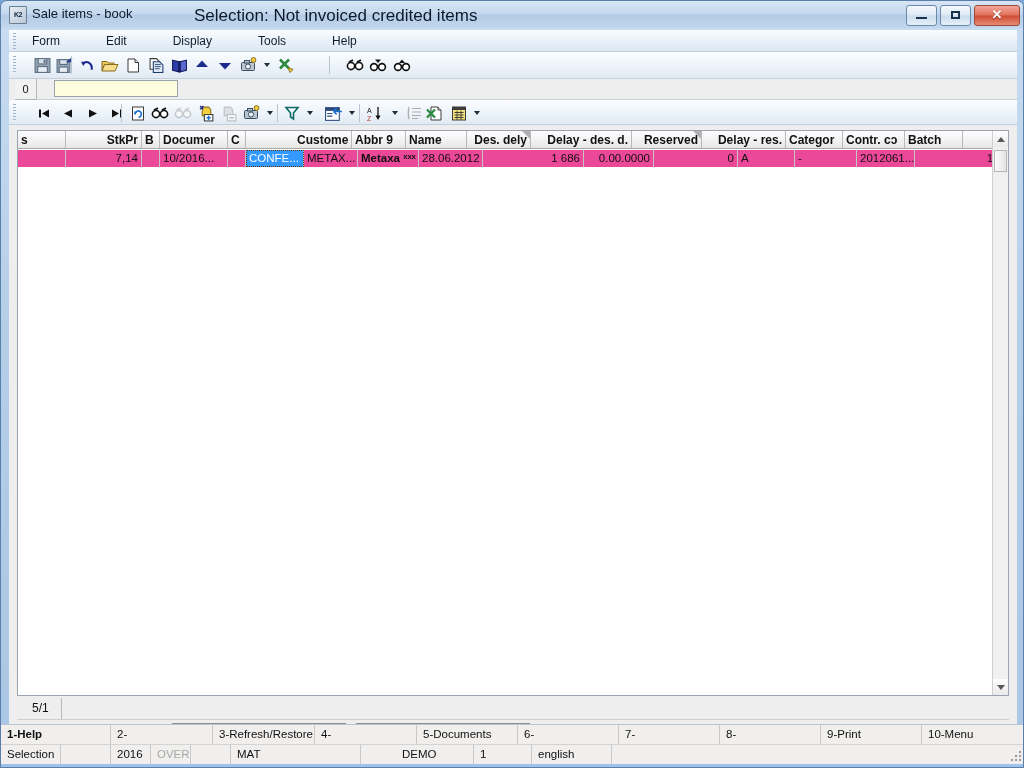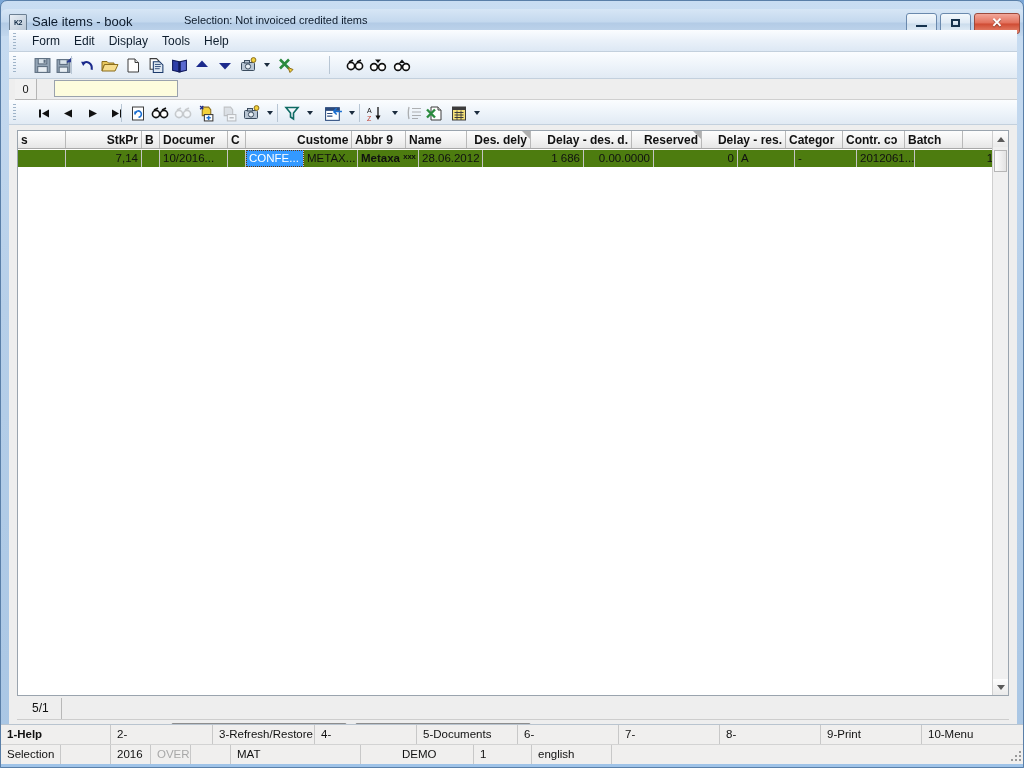--- a/index.html
+++ b/index.html
@@ -28,21 +28,20 @@
 
   
   .titlebar {
     position: absolute;
     left: 0; top: 0;
     width: 1024px;
     height: 27px;
     background: linear-gradient(to bottom, #d7e6f5 0%, #c3d8ee 48%, #b3cbe6 52%, #c2d7ed 100%);
     border-radius: 6px 6px 0 0;
     user-select: none;
-    margin-top: 8px;
   }
   .title-icon {
     position: absolute;
     left: 8px; top: 5px;
     width: 16px; height: 16px;
     background: linear-gradient(to bottom right, #e8eef5, #b9c7d6);
     border: 1px solid #6b7f93;
     border-radius: 1px;
     font-size: 7px;
     font-weight: bold;
@@ -54,22 +53,22 @@
   }
   .title-text {
     position: absolute;
     left: 31px; top: 5px;
     font-size: 13px;
     color: #0c1a2b;
     white-space: nowrap;
   }
   .title-selection {
     position: absolute;
-    left: 183px; top: 5px;
-    font-size: 11px;
+    left: 193px; top: 5px;
+    font-size: 17px;
     color: #0c1a2b;
     white-space: nowrap;
   }
   .win-buttons {
     position: absolute;
     right: 5px; top: 4px;
     display: flex;
     gap: 3px;
   }
   .win-btn {
@@ -123,20 +122,21 @@
   .menubar {
     position: absolute;
     left: 0; top: 0;
     width: 1008px; height: 22px;
     background: linear-gradient(to bottom, #fbfdff 0%, #eaf1f9 50%, #dde8f4 100%);
     border-bottom: 1px solid #c3d0dd;
     display: flex;
     align-items: center;
     padding-left: 16px;
     box-sizing: border-box;
+    gap: 32px;
   }
   .menubar .grip {
     position: absolute;
     left: 4px; top: 3px;
     width: 3px; height: 16px;
     background: repeating-linear-gradient(to bottom, #9fb4c9 0px, #9fb4c9 1px, transparent 1px, transparent 3px);
   }
   .menu-item {
     padding: 2px 7px;
     font-size: 12px;
@@ -277,21 +277,21 @@
     right: 0; top: 0;
     border-top: 8px solid #b0b0b0;
     border-left: 8px solid transparent;
   }
   .grid-row {
     position: absolute;
     left: 0; top: 19px;
     height: 17px;
     width: 990px;
     display: flex;
-    background: #4d7c0f;
+    background: #ec4899;
     box-sizing: border-box;
   }
   .gr-cell {
     font-size: 11.5px;
     color: #111;
     border-right: 1px solid #c4c4c4;
     padding: 1px 3px 0 3px;
     box-sizing: border-box;
     overflow: hidden;
     white-space: nowrap;

